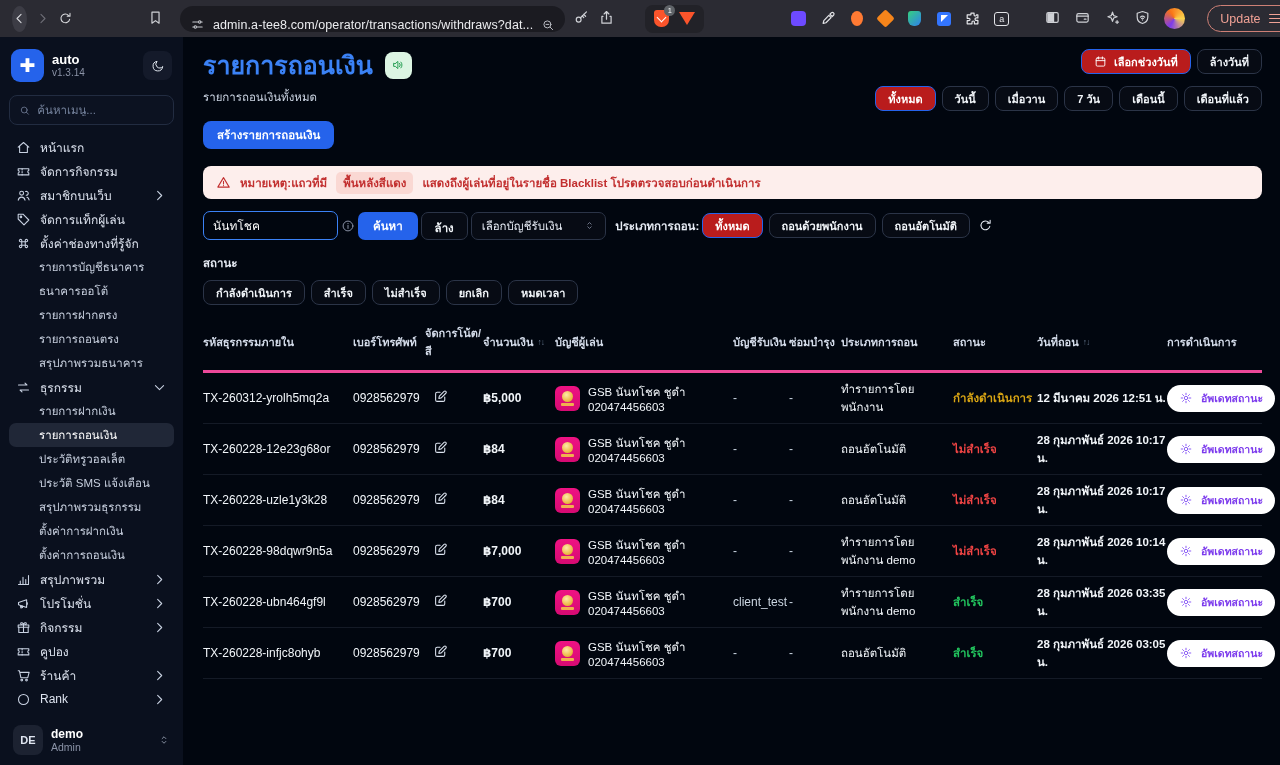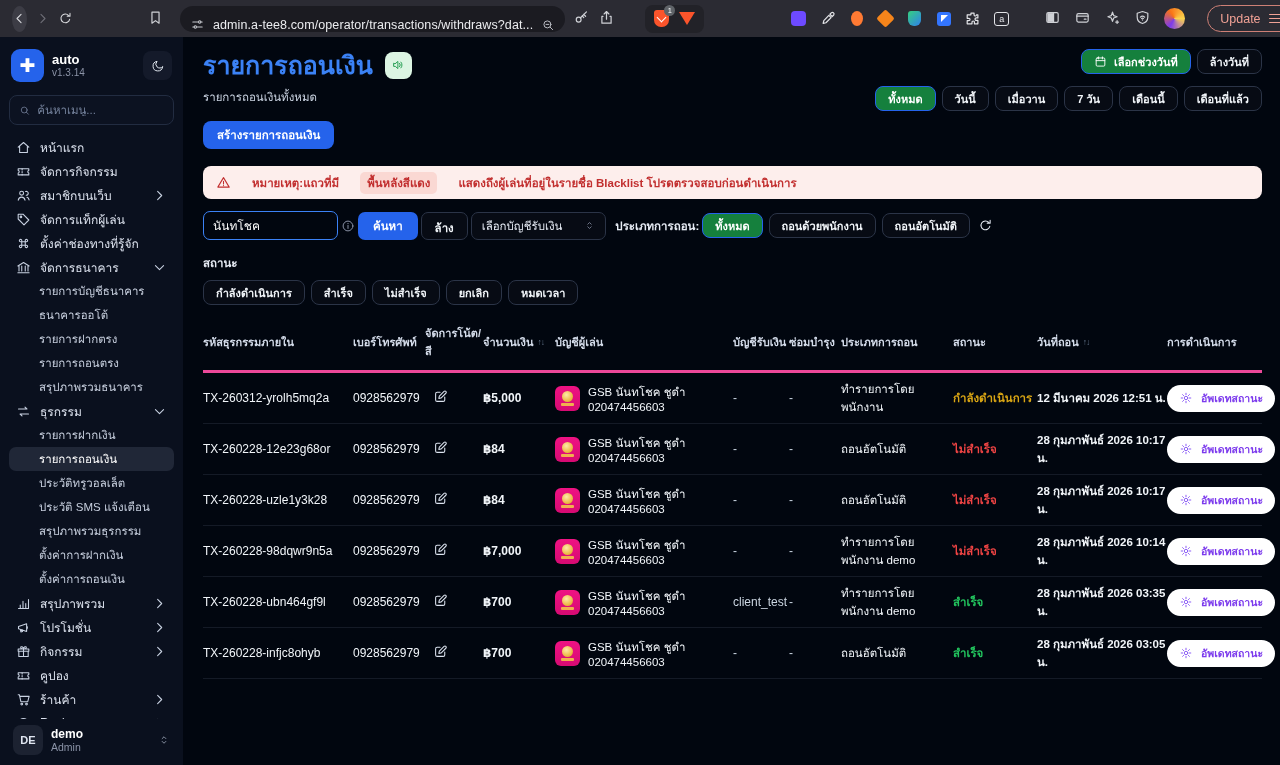--- a/index.html
+++ b/index.html
@@ -74,26 +74,26 @@
   
   .head-row{display:flex;justify-content:space-between}
   .title-line{display:flex;align-items:center;gap:12px}
   .page-title{color:#3b82f6;font-size:25px;font-weight:bold}
   .speaker-chip{width:27px;height:27px;border-radius:8px;background:#dcf5e3;color:#259e53;display:flex;align-items:center;justify-content:center}
   .speaker-chip .ic{width:14px;height:14px}
   .subtitle{color:#c9d2e0;font-size:11.5px;margin-top:3px}
   .create-btn{margin-top:15px;background:#2563eb;color:#fff;border-radius:8px;height:28px;padding:0 14px;font-size:11.5px;font-weight:bold}
   .head-right{display:flex;flex-direction:column;align-items:flex-end;gap:12px;padding-top:4px}
   .pill{height:25px;border-radius:8px;border:1px solid #2b3447;background:#070b14;color:#f1f5f9;font-size:11px;font-weight:bold;padding:0 12px;display:inline-flex;align-items:center;gap:7px;flex:none}
-  .pill.active{background:#15803d;border-color:#2563eb;color:#fff}
+  .pill.active{background:#b91c1c;border-color:#2563eb;color:#fff}
   .pill .ic{width:13px;height:13px}
   .pill-row{display:flex;gap:6px}
 
   
-  .notice{margin-top:17px;background:#fdeeec;border-radius:8px;height:33px;display:flex;align-items:center;gap:21px;padding:0 13px;color:#c22f2f;font-size:11.5px;font-weight:bold}
+  .notice{margin-top:17px;background:#fdeeec;border-radius:8px;height:33px;display:flex;align-items:center;gap:9px;padding:0 13px;color:#c22f2f;font-size:11.5px;font-weight:bold}
   .notice .ic{width:15px;height:15px;color:#c22f2f}
   .notice-chip{background:#fad8d3;border-radius:5px;padding:2px 7px;font-weight:bold}
 
   
   .filter-row{margin-top:12px;display:flex;align-items:center;gap:3px}
   .search-input{width:135px;height:29px;background:transparent;border:1.5px solid #3b82f6;border-radius:7px;color:#fff;font-size:12px;padding:0 9px;outline:none;font-family:inherit}
   .info-ic{width:14px;height:14px;color:#8b93a7;flex:none}
   .btn-blue{background:#2563eb;color:#fff;border-radius:7px;height:28px;padding:0 15px;font-size:11.5px;font-weight:bold}
   .btn-ghost{border:1px solid #2b3447;background:#070b14;color:#f1f5f9;border-radius:7px;height:28px;padding:6px 13px;font-size:11.5px;font-weight:bold}
   .select{border:1px solid #2b3447;background:#070b14;color:#e6ebf4;border-radius:7px;height:28px;padding:0 10px;font-size:11.5px;display:inline-flex;align-items:center;gap:22px}
@@ -337,33 +337,20 @@
 
   </div>
         <div class="side-item">
     <span class="ic side-ic">
             <svg viewBox="0 0 24 24" fill="none" stroke="currentColor" stroke-width="1.7" stroke-linecap="round" stroke-linejoin="round">
               <path d="M9.2 9.2h5.6v5.6H9.2zM9.2 9.2H7.4a1.9 1.9 0 1 1 1.8-1.9zM14.8 9.2h1.8a1.9 1.9 0 1 0-1.8-1.9zM9.2 14.8H7.4a1.9 1.9 0 1 0 1.8 1.9zM14.8 14.8h1.8a1.9 1.9 0 1 1-1.8 1.9z"></path>
             </svg>
           </span>
     <span class="side-label">ตั้งค่าช่องทางที่รู้จัก</span>
 
-  </div>
-        <div class="side-item">
-    <span class="ic side-ic">
-            <svg viewBox="0 0 24 24" fill="none" stroke="currentColor" stroke-width="1.7" stroke-linecap="round" stroke-linejoin="round">
-              <path d="M3 9.5 12 4l9 5.5M4.8 9.5v8.2M9.2 9.5v8.2M14.8 9.5v8.2M19.2 9.5v8.2M3 20.3h18"></path>
-            </svg>
-          </span>
-    <span class="side-label">จัดการธนาคาร</span>
-    <span class="ic side-chev">
-            <svg viewBox="0 0 24 24" fill="none" stroke="currentColor" stroke-width="1.7" stroke-linecap="round" stroke-linejoin="round">
-              <path d="m5.5 9 6.5 6.5L18.5 9"></path>
-            </svg>
-          </span>
   </div>
         <div class="side-item sub">
 
     <span class="side-label">รายการบัญชีธนาคาร</span>
 
   </div>
         <div class="side-item sub">
 
     <span class="side-label">ธนาคารออโต้</span>
 

